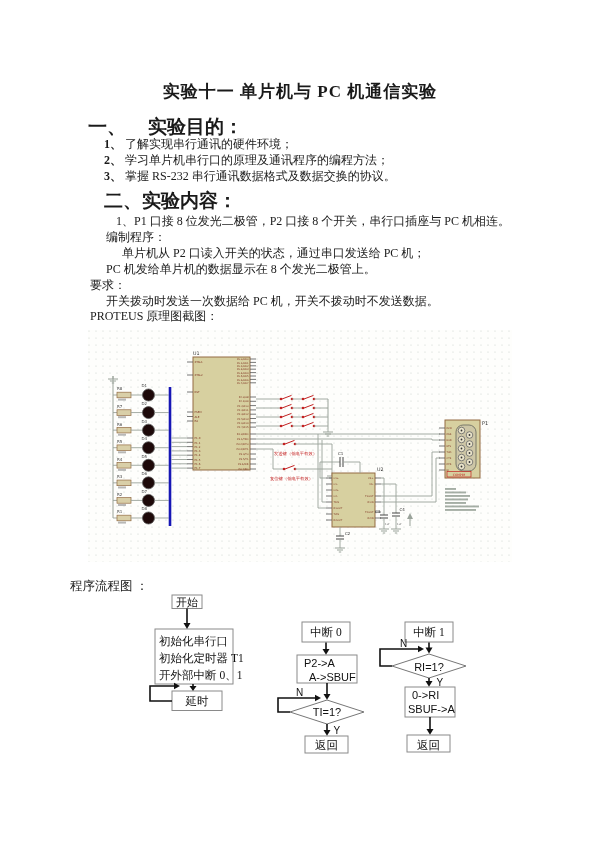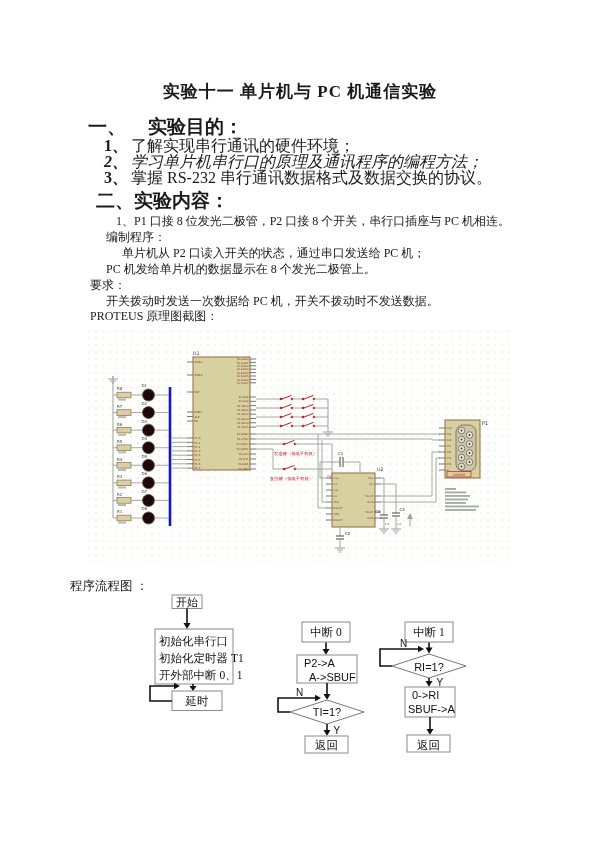--- a/index.html
+++ b/index.html
@@ -2,21 +2,21 @@
 <html><head>
 <meta charset="utf-8">
 <style>
   html,body{margin:0;padding:0;background:#ffffff;}
   .page{position:relative;width:600px;height:850px;background:#fff;overflow:hidden;
         font-family:"Liberation Serif","DejaVu Serif",serif;color:#1a1a1a;}
   .abs{position:absolute;}
   .title{left:0;top:80px;width:600px;text-align:center;font-size:17px;font-weight:bold;letter-spacing:1px;}
   .h1{font-size:19px;font-weight:bold;}
   .h1 .gap{display:inline-block;width:22px;}
-  .item{font-size:16px;white-space:nowrap;}
+  .item{font-size:12px;white-space:nowrap;}
   .bnum{font-weight:bold;margin-right:3px;}
   .bline{font-size:12px;white-space:nowrap;}
   .flowlabel{font-size:12.5px;}
   #schem, #flow{position:absolute;}
   #flow text{font-family:"Liberation Serif","DejaVu Serif",serif;fill:#111;}
   #flow .lat{font-family:"Liberation Sans","DejaVu Sans",sans-serif;}
   #schem text{font-family:"DejaVu Sans","Liberation Sans",sans-serif;}
 </style>
 </head>
 <body>
@@ -25,28 +25,28 @@
 
   <div class="abs title">实验十一 单片机与 PC 机通信实验</div>
 
   <div class="abs h1" style="left:88px;top:114px;">
     <span>一、</span><span class="gap"></span><span>实验目的：</span>
   </div>
 
   <div class="abs item" style="left:104px;top:136px;">
     <span class="bnum">1、</span><span>了解实现串行通讯的硬件环境；</span>
   </div>
-  <div class="abs item" style="left:104px;top:152px;font-style:italic;">
+  <div class="abs item" style="left:104px;top:152px;">
     <span class="bnum">2、</span><span>学习单片机串行口的原理及通讯程序的编程方法；</span>
   </div>
   <div class="abs item" style="left:104px;top:168px;">
     <span class="bnum">3、</span><span>掌握 RS-232 串行通讯数据格式及数据交换的协议。</span>
   </div>
 
-  <div class="abs h1" style="left:96px;top:188px;">二、实验内容：</div>
+  <div class="abs h1" style="left:104px;top:188px;">二、实验内容：</div>
 
   <div class="abs bline" style="left:116px;top:213px;">1、P1 口接 8 位发光二极管，P2 口接 8 个开关，串行口插座与 PC 机相连。</div>
   <div class="abs bline" style="left:106px;top:229px;">编制程序：</div>
   <div class="abs bline" style="left:122px;top:245px;">单片机从 P2 口读入开关的状态，通过串口发送给 PC 机；</div>
   <div class="abs bline" style="left:106px;top:261px;text-align:center;">PC 机发给单片机的数据显示在 8 个发光二极管上。</div>
   <div class="abs bline" style="left:90px;top:277px;">要求：</div>
   <div class="abs bline" style="left:90px;top:308px;">PROTEUS 原理图截图：</div>
   <div class="abs bline" style="left:106px;top:293px;">开关拨动时发送一次数据给 PC 机，开关不拨动时不发送数据。</div>
 
   <svg id="schem" width="424" height="232" viewBox="0 0 424 232" style="left:88px;top:330px;">

